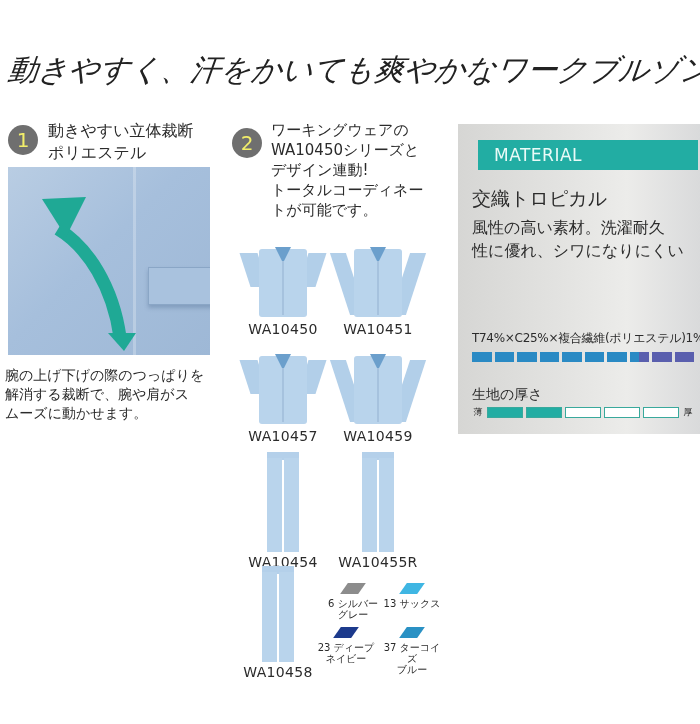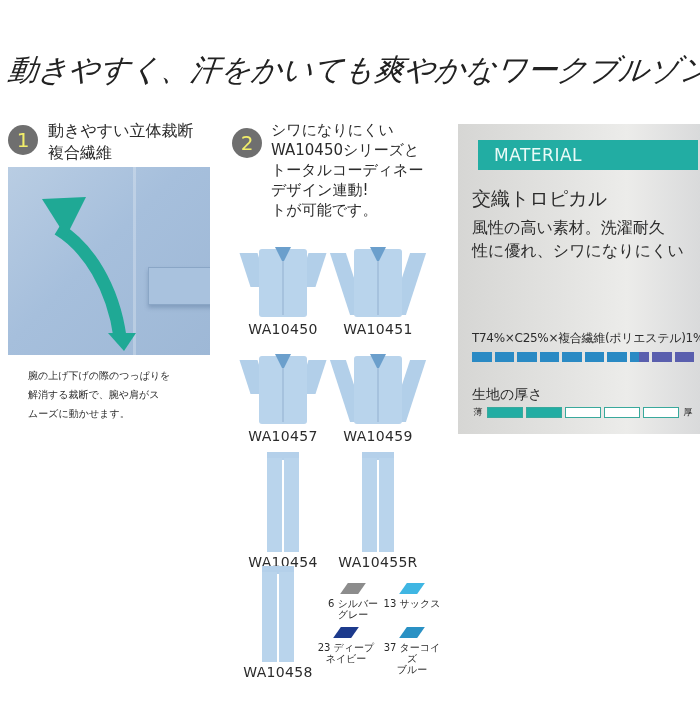--- a/index.html
+++ b/index.html
@@ -22,21 +22,21 @@
   .f1-badge { left: 8px; top: 125px; }
   .f1-title { position: absolute; left: 48px; top: 120px; font-size: 16px; line-height: 22px; color: #2b2b2b; width: 180px; }
   .f1-photo {
     position: absolute; left: 8px; top: 167px; width: 202px; height: 188px;
     background: linear-gradient(135deg, #b9cde3 0%, #a6bfdc 45%, #9eb8d6 100%);
     overflow: hidden;
   }
   .f1-photo .seam { position: absolute; left: 125px; top: 0; width: 3px; height: 188px; background: rgba(255,255,255,0.25); }
   .f1-photo .pocket { position: absolute; left: 140px; top: 100px; width: 70px; height: 38px; background: #a9c2de; border: 1px solid #8aa6c6; box-shadow: 0 3px 4px rgba(60,90,130,0.3); }
   .f1-photo svg { position: absolute; left: 0; top: 0; }
-  .f1-desc { position: absolute; left: 5px; top: 366px; font-size: 10px; line-height: 19px; color: #2b2b2b; width: 222px; margin-left: 23px; }
+  .f1-desc { position: absolute; left: 5px; top: 366px; font-size: 14px; line-height: 19px; color: #2b2b2b; width: 222px; }
 
   
   .f2-badge { left: 232px; top: 128px; }
   .f2-title { position: absolute; left: 271px; top: 120px; font-size: 15px; line-height: 20px; color: #2b2b2b; width: 180px; }
 
   .product { position: absolute; text-align: center; }
   .product .img { margin: 0 auto; position: relative; }
   .product .label { font-size: 14px; color: #2b2b2b; margin-top: 2px; letter-spacing: 0.3px; white-space: nowrap; }
 
   .shirt { width: 76px; height: 76px; position: relative; }
@@ -80,43 +80,43 @@
   .thick-seg { flex: 1; height: 11px; border: 1px solid #39a99c; }
 </style>
 </head>
 <body>
 
 <div class="headline">動きやすく、汗をかいても爽やかなワークブルゾン</div>
 
 <div class="badge f1-badge">1</div>
 <div class="f1-title">
   <div>動きやすい立体裁断</div>
-  <div>複合繊維</div>
+  <div>ポリエステル</div>
 </div>
 <div class="f1-photo">
   <div class="seam"></div>
   <div class="pocket"></div>
   <svg width="202" height="188" viewBox="0 0 202 188">
     <path d="M50 62 C 80 80, 105 120, 112 170" stroke="#1fa995" stroke-width="13" fill="none" stroke-linecap="butt"></path>
     <polygon points="34,32 78,30 58,70" fill="#1fa995"></polygon>
     <polygon points="100,166 128,166 116,184" fill="#1fa995"></polygon>
   </svg>
 </div>
 <div class="f1-desc">
   <div>腕の上げ下げの際のつっぱりを</div>
   <div>解消する裁断で、腕や肩がス</div>
   <div>ムーズに動かせます。</div>
 </div>
 
 <div class="badge f2-badge">2</div>
 <div class="f2-title">
-  <div>シワになりにくい</div>
+  <div>ワーキングウェアの</div>
   <div>WA10450シリーズと</div>
+  <div>デザイン連動!</div>
   <div>トータルコーディネー</div>
-  <div>デザイン連動!</div>
   <div>トが可能です。</div>
 </div>
 
 <div class="product" style="left:238px; top:243px; width:90px;">
   <div class="img shirt">
     <div class="sl l"></div>
       <div class="sl r"></div>
       <div class="body"></div>
       <div class="collar"></div>
       <div class="placket"></div>

